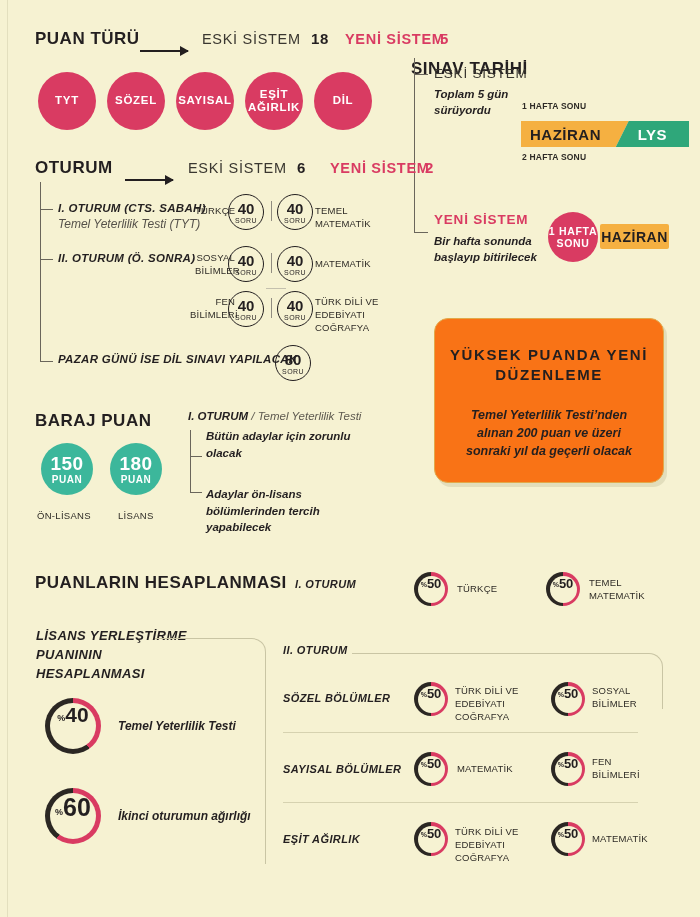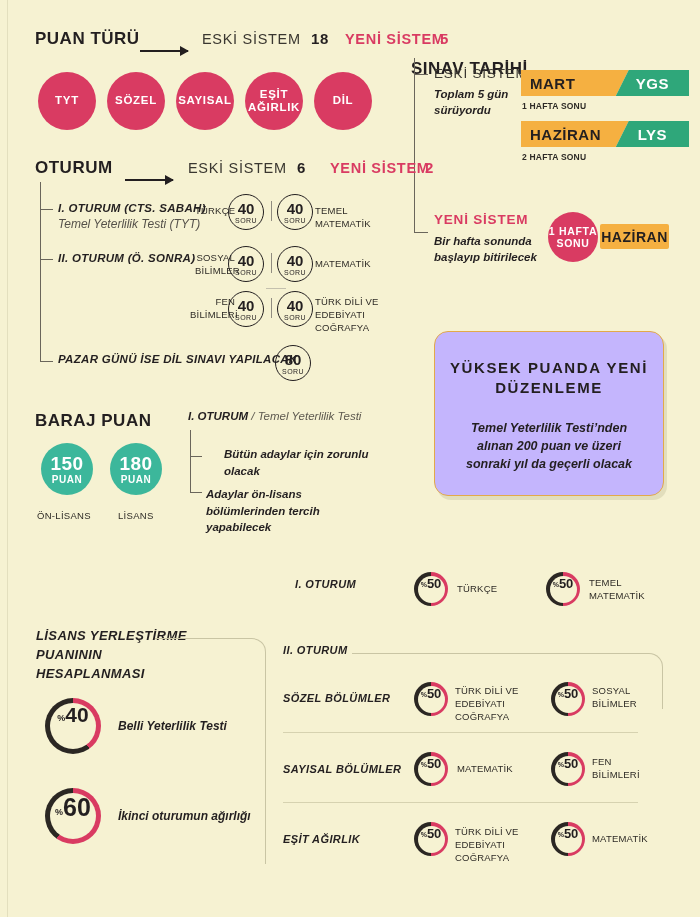--- a/index.html
+++ b/index.html
@@ -56,22 +56,22 @@
             letter-spacing:.5px;display:flex;align-items:center;justify-content:center;height:25px;border-radius:2px;}
 
   
   .tcircle{position:absolute;border-radius:50%;background:#3CB79B;color:#fff;
            display:flex;flex-direction:column;align-items:center;justify-content:center;}
   .tcircle .n{font-size:19px;font-weight:bold;line-height:1;letter-spacing:.5px;}
   .tcircle .p{font-size:10px;font-weight:bold;letter-spacing:.6px;margin-top:1px;}
   .tcap{position:absolute;font-size:9.5px;letter-spacing:.3px;color:#2e2b26;}
 
   
-  .hbox{position:absolute;border:1.4px solid #E2A94A;border-radius:14px;background:#c4b5fd;
-        box-shadow:3px 4px 0 rgba(190,185,150,.35);margin-top:13px;}
+  .hbox{position:absolute;border:1.4px solid #E2A94A;border-radius:14px;background:#f97316;
+        box-shadow:3px 4px 0 rgba(190,185,150,.35);}
   .hbox h3{margin:0;font-size:15px;font-weight:bold;letter-spacing:1.6px;line-height:1.35;text-align:center;}
   .hbox p{margin:0;font-size:12.5px;font-style:italic;font-weight:bold;line-height:1.45;text-align:center;}
 
   
   .donut{position:absolute;border-radius:50%;}
   .donut .hole{position:absolute;border-radius:50%;background:#F6F2D2;display:flex;align-items:baseline;
                justify-content:center;}
   .donut .pct{font-size:9px;font-weight:bold;position:relative;top:-1px;}
   .donut .val{font-weight:bold;}
   .dlabel{position:absolute;font-size:9.5px;line-height:1.35;letter-spacing:.2px;color:#2e2b26;}
@@ -111,24 +111,20 @@
     </div>
 
   <div class="abs sec-title" style="left:411px;top:29px;margin-top:30px;">SINAV TARİHİ</div>
   <div class="vline" style="left:414px;top:58px;height:175px;"></div>
   <div class="hline" style="left:414px;top:74px;width:14px;"></div>
   <div class="hline" style="left:414px;top:232px;width:14px;"></div>
 
   <div class="abs" style="left:434px;top:66px;font-size:13.5px;letter-spacing:.8px;color:#3a3730;">ESKİ SİSTEM</div>
   <div class="abs ital" style="left:434px;top:86px;font-size:11.5px;font-weight:bold;line-height:1.4;width:105px;">Toplam 5 gün sürüyordu</div>
 
-  <div class="mbar" style="left:521px;top:70px;width:168px;">
-    <div class="m" style="width:96px;">MART</div>
-    <div class="g" style="width:85px;">YGS</div>
-  </div>
   <div class="cap" style="left:522px;top:101px;">1 HAFTA SONU</div>
 
   <div class="mbar" style="left:521px;top:121px;width:168px;">
     <div class="m" style="width:96px;">HAZİRAN</div>
     <div class="g" style="width:85px;">LYS</div>
   </div>
   <div class="cap" style="left:522px;top:152px;">2 HAFTA SONU</div>
 
   <div class="abs" style="left:434px;top:212px;font-size:13.5px;letter-spacing:.8px;color:#D93B62;font-weight:bold;">YENİ SİSTEM</div>
   <div class="abs ital" style="left:434px;top:233px;font-size:11.5px;font-weight:bold;line-height:1.4;width:115px;">Bir hafta sonunda başlayıp bitirilecek</div>
@@ -212,34 +208,35 @@
   <div class="tcircle" style="left:110px;top:443px;width:52px;height:52px;">
     <span class="n">180</span>
     <span class="p">PUAN</span>
   </div>
   <div class="tcap" style="left:118px;top:510px;">LİSANS</div>
 
   <div class="abs" style="left:188px;top:410px;font-size:11.5px;font-style:italic;"><b>I. OTURUM</b><span style="color:#5d594f"> / Temel Yeterlilik Testi</span></div>
   <div class="vline" style="left:190px;top:430px;height:63px;"></div>
   <div class="hline" style="left:190px;top:456px;width:12px;"></div>
   <div class="hline" style="left:190px;top:492px;width:12px;"></div>
-  <div class="abs ital" style="left:206px;top:446px;font-size:11.5px;font-weight:bold;line-height:1.45;width:150px;margin-left:18px;">Bütün adaylar için zorunlu olacak</div>
+  <div class="abs ital" style="left:206px;top:428px;font-size:11.5px;font-weight:bold;line-height:1.45;width:150px;">Bütün adaylar için zorunlu olacak</div>
   <div class="abs ital" style="left:206px;top:486px;font-size:11.5px;font-weight:bold;line-height:1.45;width:150px;">Adaylar ön-lisans bölümlerinden tercih yapabilecek</div>
 
+  <div class="abs sec-title" style="left:35px;top:573px;">PUANLARIN HESAPLANMASI</div>
 
   <div class="abs ital" style="left:36px;top:627px;font-size:13px;font-weight:bold;letter-spacing:.4px;line-height:1.45;width:170px;">LİSANS YERLEŞTİRME PUANININ HESAPLANMASI</div>
   <div class="bracket" style="left:155px;top:638px;width:110px;height:225px;border-left:none;border-top:1.2px solid #c9c5a4;border-right:1.2px solid #c9c5a4;border-bottom:none;border-top-right-radius:14px;"></div>
 
   <div class="donut" style="left:45px;top:698px;width:56px;height:56px;background:conic-gradient(#D93B62 0deg 144deg,#2b2723 144deg 360deg);">
     <div class="hole" style="left:5px;top:5px;width:46px;height:46px;">
       <span class="pct">%</span>
         <span class="val" style="font-size:21px;">40</span>
     </div>
   </div>
-  <div class="abs ital" style="left:118px;top:719px;font-size:12px;font-weight:bold;">Belli Yeterlilik Testi</div>
+  <div class="abs ital" style="left:118px;top:719px;font-size:12px;font-weight:bold;">Temel Yeterlilik Testi</div>
 
   <div class="donut" style="left:45px;top:788px;width:56px;height:56px;background:conic-gradient(#D93B62 0deg 216deg,#2b2723 216deg 360deg);">
     <div class="hole" style="left:5px;top:5px;width:46px;height:46px;">
       <span class="pct">%</span>
         <span class="val" style="font-size:25px;">60</span>
     </div>
   </div>
   <div class="abs ital" style="left:118px;top:809px;font-size:12px;font-weight:bold;">İkinci oturumun ağırlığı</div>
 
   <div class="rowlabel" style="left:295px;top:578px;">I. OTURUM</div>

